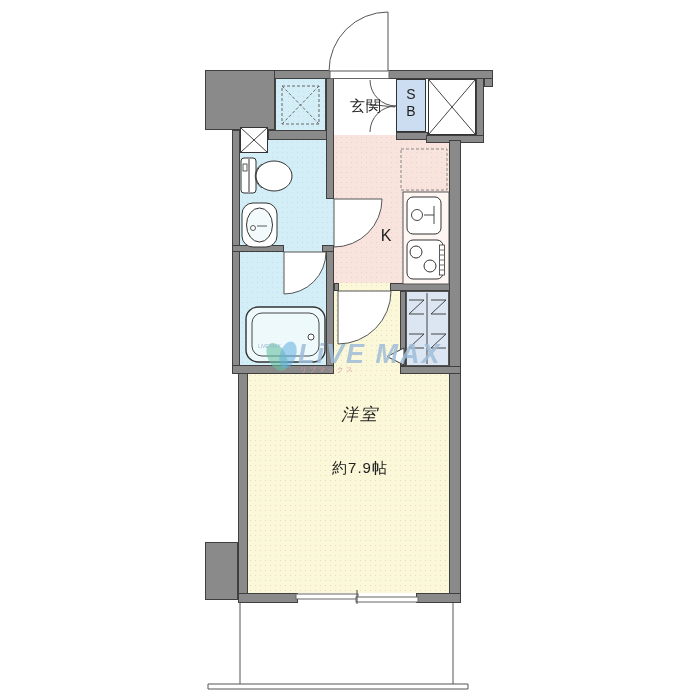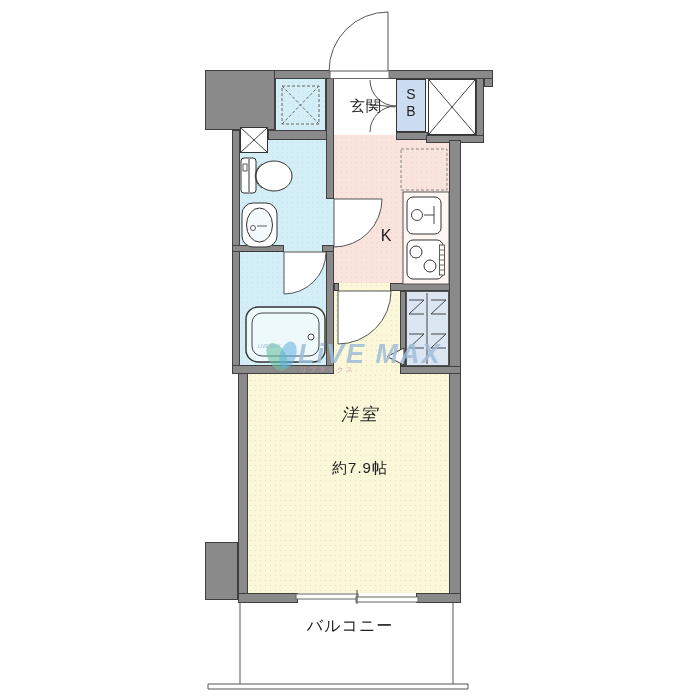--- a/index.html
+++ b/index.html
@@ -155,21 +155,20 @@
       <line x1="468" y1="684" x2="468" y2="689"></line>
     </g>
   </svg>
 
   <div class="lbl" style="left:332px;top:98px;width:50px;font-size:15px;letter-spacing:1px;text-align:right;">玄関</div>
   <div class="lbl" style="left:403px;top:87px;width:16px;font-size:14px;">S</div>
   <div class="lbl" style="left:403px;top:104px;width:16px;font-size:14px;">B</div>
   <div class="lbl" style="left:377px;top:227px;width:18px;font-size:16px;">K</div>
   <div class="lbl" style="left:290px;top:406px;width:140px;font-size:17px;letter-spacing:2px;font-style:italic;">洋室</div>
   <div class="lbl" style="left:290px;top:460px;width:140px;font-size:15px;letter-spacing:1px;">約7.9帖</div>
-  <div class="lbl" style="left:280px;top:617px;width:140px;font-size:16px;letter-spacing:1px;">バルコニー</div>
 
   <div style="position:absolute;left:0;top:12px;width:700px;height:700px;pointer-events:none;">
     <svg class="overlay" width="700" height="700" viewBox="0 0 700 700">
       <ellipse cx="277" cy="345" rx="9" ry="15" fill="#68bfa0" opacity="0.6" transform="rotate(-28 277 345)"></ellipse>
       <ellipse cx="288" cy="343" rx="8" ry="14" fill="#63aede" opacity="0.55" transform="rotate(18 288 343)"></ellipse>
     </svg>
     <div class="wm-micro" style="left:258px;top:331px;font-size:5px;">LiVE MAX</div>
     <div class="wm-brand" style="left:298px;top:327px;font-size:27px;">LiVE MAX</div>
     <div class="wm-kana" style="left:300px;top:353px;font-size:7px;">リブマックス</div>
   </div>

